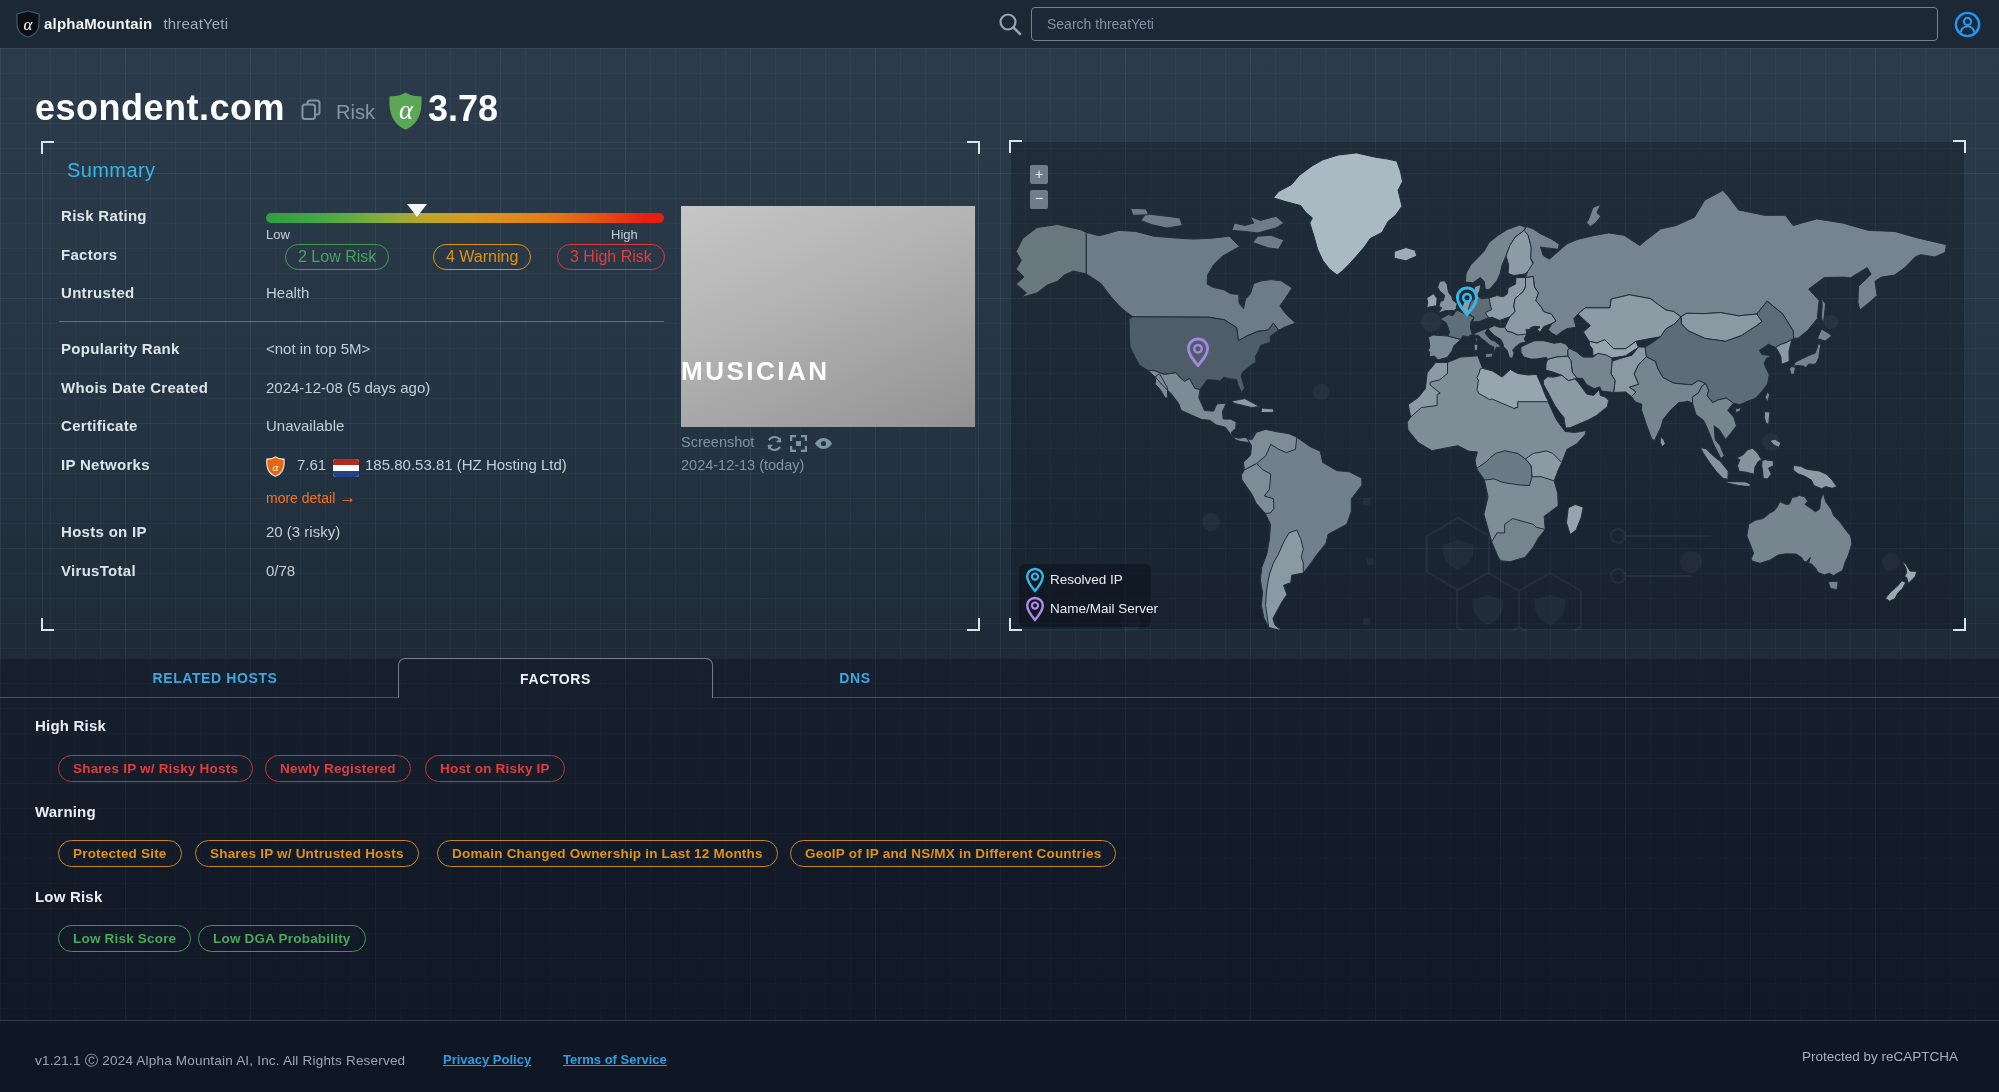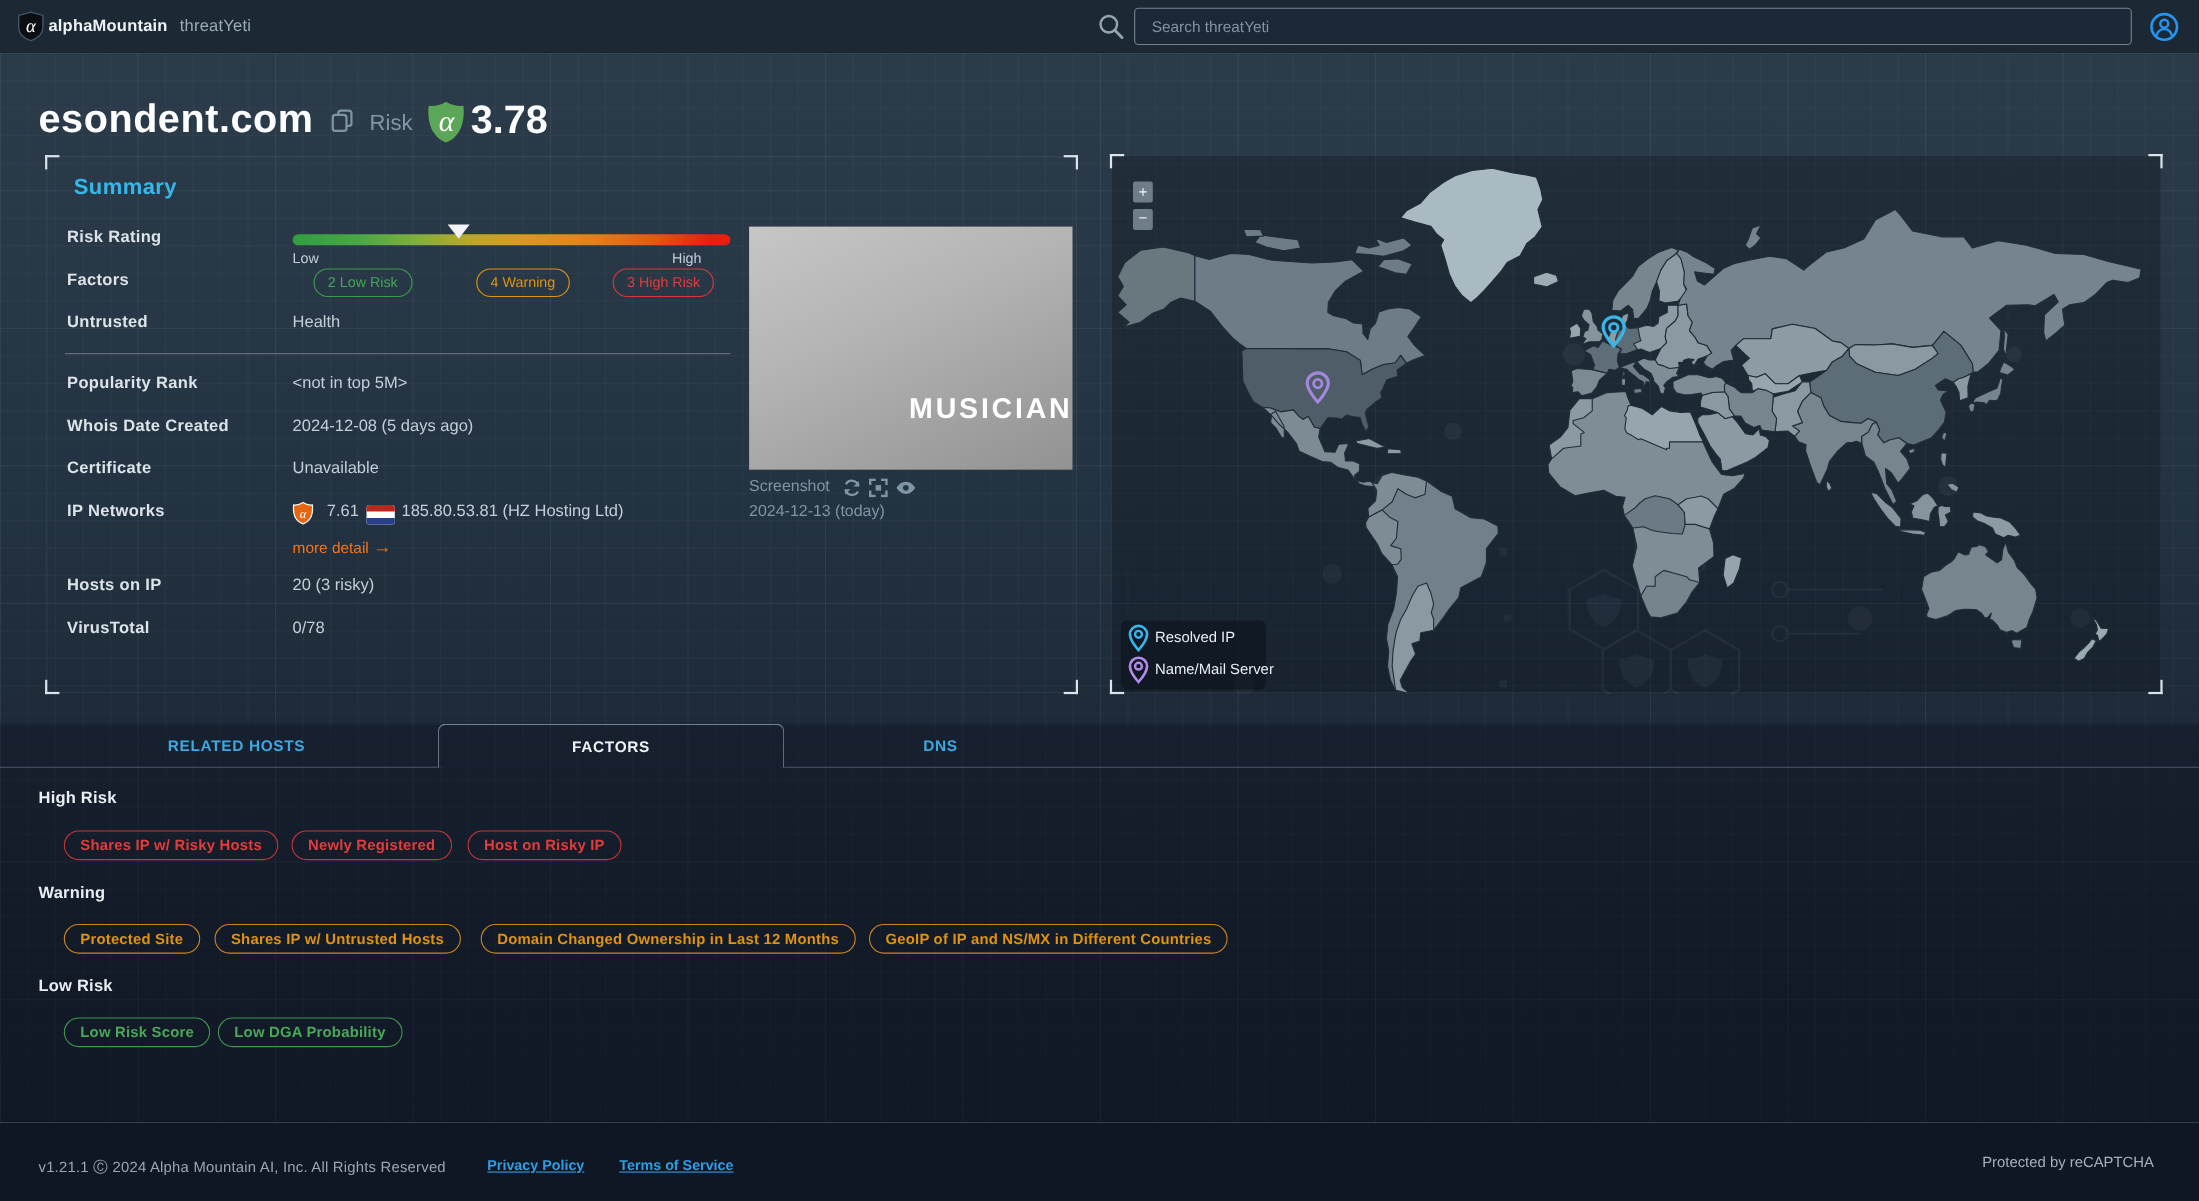--- a/index.html
+++ b/index.html
@@ -26,36 +26,36 @@
 
 .panel{position:absolute;border:1px solid rgba(160,185,205,0.10)}
 .cnr{position:absolute;width:13px;height:13px;z-index:5}
 .cnr.tl{left:-2px;top:-2px;border-left:2px solid #dbe4ea;border-top:2px solid #dbe4ea}
 .cnr.tr{right:-2px;top:-2px;border-right:2px solid #dbe4ea;border-top:2px solid #dbe4ea}
 .cnr.bl{left:-2px;bottom:-2px;border-left:2px solid #dbe4ea;border-bottom:2px solid #dbe4ea}
 .cnr.br{right:-2px;bottom:-2px;border-right:2px solid #dbe4ea;border-bottom:2px solid #dbe4ea}
 #summary{left:42px;top:142px;width:937px;height:488px}
 #mappanel{left:1010px;top:141px;width:955px;height:489px;background:rgba(8,13,22,0.28)}
 
-#summary h2{position:absolute;left:24px;top:16px;font-size:20px;font-weight:bold;color:#36b7eb;letter-spacing:.4px}
+#summary h2{position:absolute;left:24px;top:16px;font-size:20px;font-weight:normal;color:#36b7eb;letter-spacing:.4px}
 .lab{position:absolute;left:18px;font-size:15px;font-weight:bold;color:#dce4ea;letter-spacing:.3px}
 .val{position:absolute;left:223px;font-size:15px;color:#c3ced7}
 #gbar{position:absolute;left:223px;top:70px;width:398px;height:10px;border-radius:5px;
 background:linear-gradient(90deg,#2f9e41 0%,#4aa746 15%,#7fae3f 28%,#b9a72c 40%,#d89a20 52%,#e2821a 68%,#e55a14 82%,#e62011 95%,#e61f10 100%)}
 #gtri{position:absolute;left:364px;top:61px;width:0;height:0;border-left:10px solid transparent;border-right:10px solid transparent;border-top:13px solid #f2f4f5}
 .minmax{position:absolute;top:84px;font-size:13px;color:#c3ced7}
-.pill{position:absolute;height:26px;line-height:24px;border-radius:14px;font-size:13px;padding:0 12px;border:1px solid;white-space:nowrap}
+.pill{position:absolute;height:26px;line-height:24px;border-radius:14px;font-size:16px;padding:0 12px;border:1px solid;white-space:nowrap}
 .pill.g{color:#43a758;border-color:#3d9c50}
 .pill.o{color:#e0930e;border-color:#e0930e}
 .pill.r{color:#e23c3c;border-color:#d93838}
 #sep{position:absolute;left:16px;top:178px;width:605px;height:1px;background:rgba(222,232,240,0.35)}
 #moredet{position:absolute;left:223px;top:345px;font-size:14px;color:#f97316}
 
 #shot{position:absolute;left:638px;top:63px;width:294px;height:221px;background:linear-gradient(155deg,#c6c6c6 0%,#b4b4b4 40%,#929292 100%)}
-#shot span{position:absolute;left:0;right:0;top:150px;text-align:right;font-size:26px;font-weight:bold;color:#fff;letter-spacing:2.5px}
+#shot span{position:absolute;left:0;right:0;top:150px;text-align:left;font-size:26px;font-weight:bold;color:#fff;letter-spacing:2.5px}
 #shotcap{position:absolute;left:638px;top:291px;font-size:14.5px;color:#7e96a4}
 #shotdate{position:absolute;left:638px;top:314px;font-size:14.5px;color:#7e96a4}
 
 #tabs{position:absolute;left:0;top:658px;width:1999px;height:40px}
 #tabs .tab{position:absolute;top:0;height:40px;line-height:40px;text-align:center;font-size:14px;font-weight:bold;color:#3fa8e0;letter-spacing:.6px}
 #tabline{position:absolute;left:0;top:697px;height:1px;background:rgba(160,180,200,0.35)}
 #tabline2{position:absolute;top:697px;height:1px;background:rgba(160,180,200,0.35)}
 #activetab{position:absolute;left:398px;top:658px;width:315px;height:40px;border:1px solid rgba(190,205,218,0.55);border-bottom:none;border-radius:7px 7px 0 0;color:#eef3f6;font-size:14px;font-weight:bold;letter-spacing:.6px;text-align:center;line-height:40px}
 
 .fhead{position:absolute;left:35px;font-size:15px;font-weight:bold;color:#e9eff4;letter-spacing:.2px}

